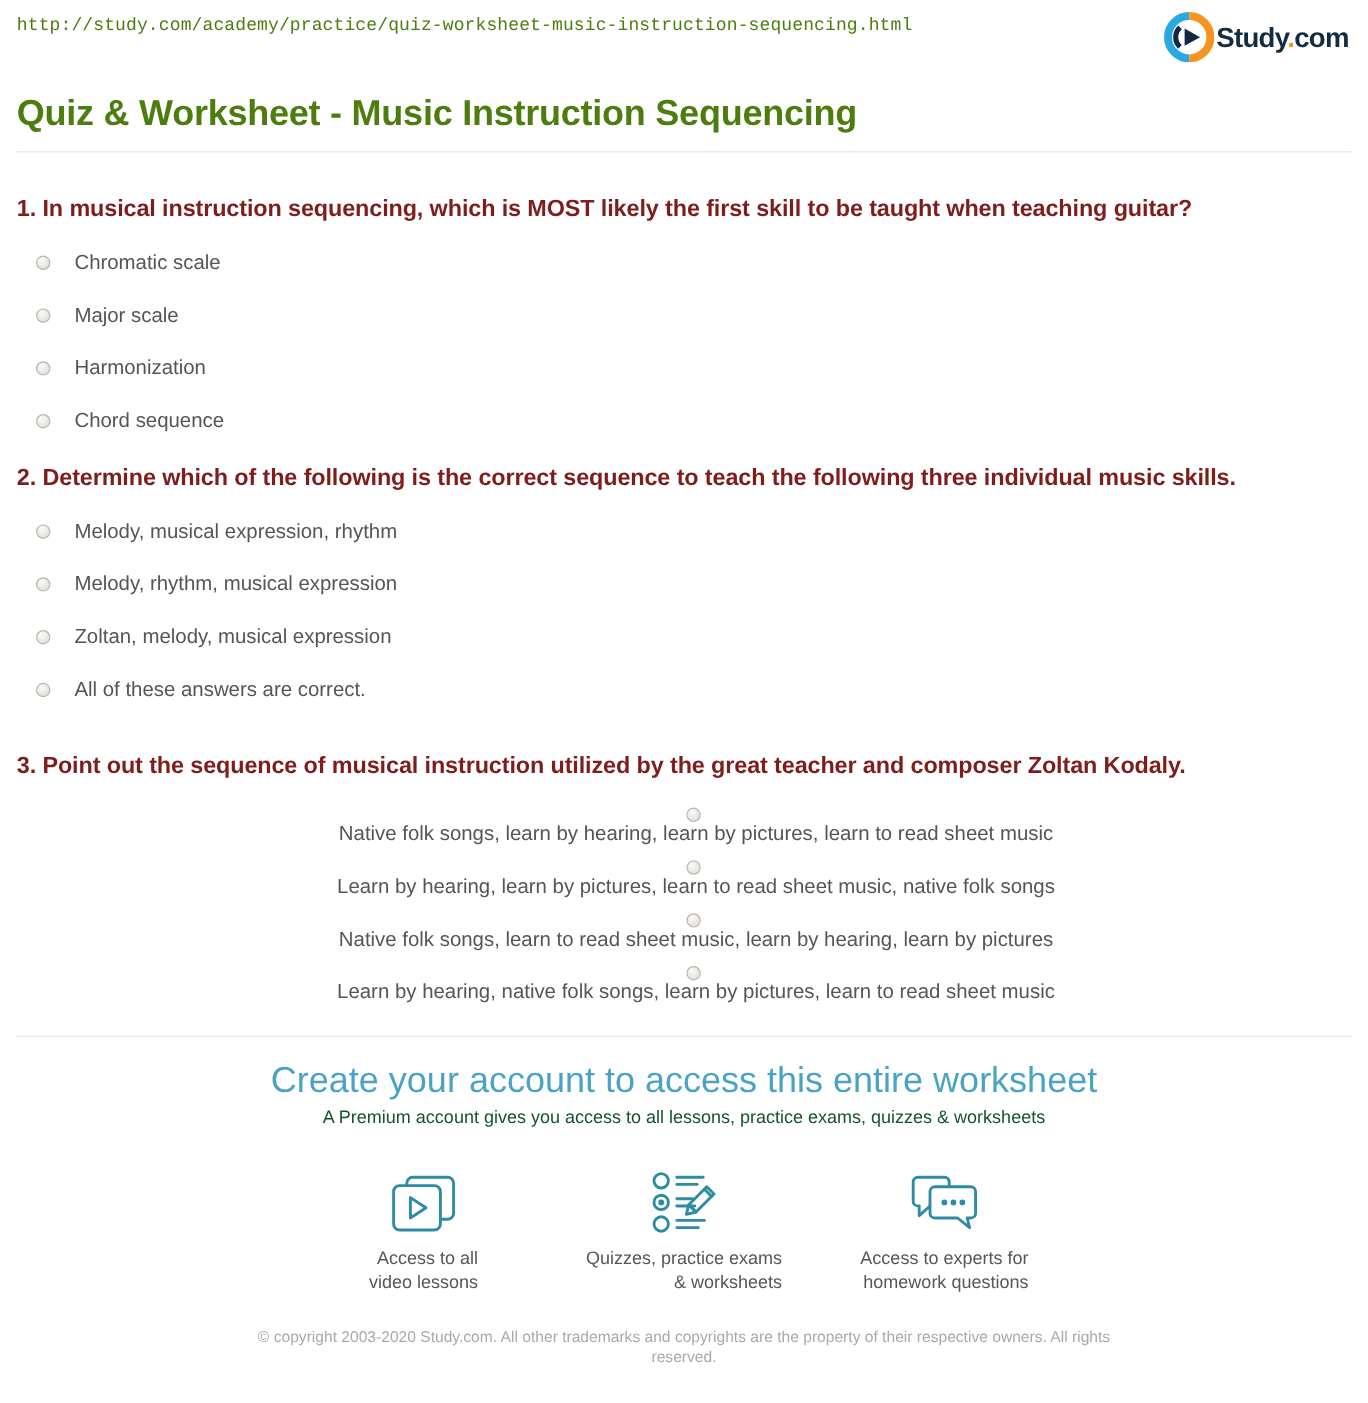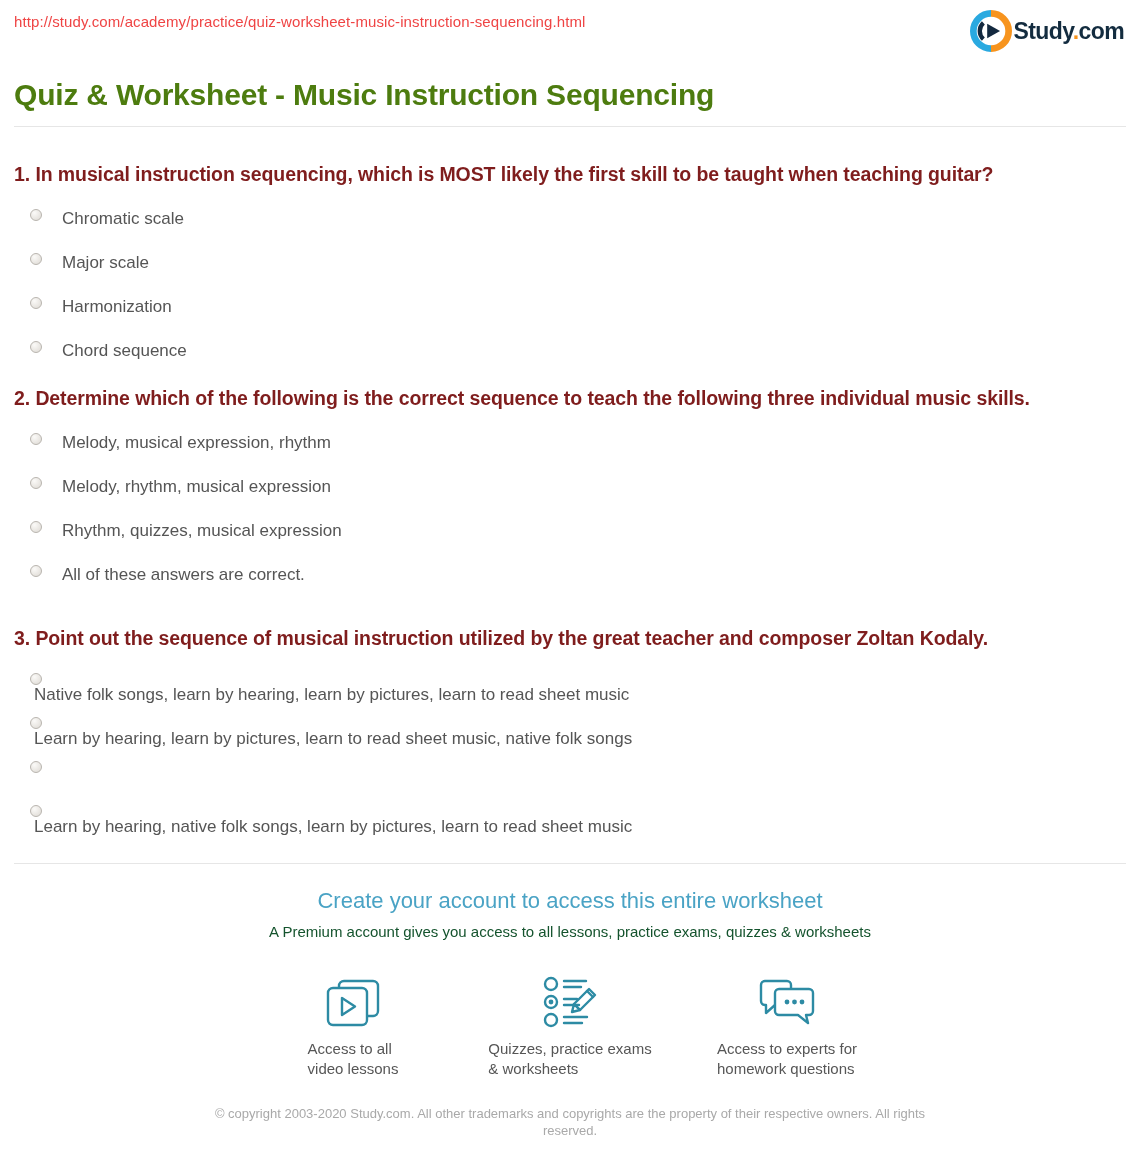--- a/index.html
+++ b/index.html
@@ -13,23 +13,24 @@
 
   
   .header {
     display: flex;
     justify-content: space-between;
     align-items: flex-start;
     padding-top: 10px;
   }
   .url {
     font-size: 15px;
-    color: #ef4444;
+    color: #4d7c0f;
     padding-top: 3px;
     letter-spacing: 0.1px;
+    font-family: Liberation Mono, monospace;
   }
   .logo {
     display: flex;
     align-items: center;
     cursor: pointer;
     margin-right: 2px;
   }
   .logo svg { display: block; }
   .logo-text {
     font-size: 23px;
@@ -60,20 +61,21 @@
   .question { margin-top: 36px; }
   .question-title {
     font-size: 19.5px;
     font-weight: 700;
     color: #7f1d1d;
     line-height: 22px;
     letter-spacing: -0.1px;
   }
   .option-row {
     display: flex;
+    align-items: center;
     margin-top: 24px;
     height: 20px;
     cursor: pointer;
   }
   .radio {
     width: 12px;
     height: 12px;
     border-radius: 50%;
     border: 1px solid #b9b5af;
     background: radial-gradient(circle at 35% 30%, #fbfaf8, #ddd9d3);
@@ -85,21 +87,21 @@
     font-size: 17px;
     color: #555555;
   }
   .q3 .option-row { margin-top: 24px; flex-direction: column; }
 
   
   .cta-divider { margin-top: 38px; }
   .cta-title {
     margin-top: 22px;
     text-align: center;
-    font-size: 22px;
+    font-size: 30px;
     font-weight: 400;
     color: #4aa3c5;
     line-height: 30px;
   }
   .cta-subtitle {
     margin-top: 7px;
     text-align: center;
     font-size: 15px;
     color: #14532d;
     line-height: 18px;
@@ -113,21 +115,21 @@
   }
   .feature {
     width: 217px;
     display: flex;
     flex-direction: column;
     align-items: center;
   }
   .feature-icon { height: 52px; display: flex; align-items: flex-end; }
   .feature-label {
     margin-top: 10px;
-    text-align: left;
+    text-align: right;
     font-size: 15px;
     color: #565656;
     line-height: 20px;
   }
 
   
   .copyright {
     margin: 26px auto 0;
     max-width: 712px;
     text-align: center;
@@ -189,40 +191,41 @@
     <div class="option-row">
       <span class="radio"></span>
       <span class="option-label">Melody, musical expression, rhythm</span>
     </div>
     <div class="option-row">
       <span class="radio"></span>
       <span class="option-label">Melody, rhythm, musical expression</span>
     </div>
     <div class="option-row">
       <span class="radio"></span>
-      <span class="option-label">Rhythm, quizzes, musical expression</span>
+      <span class="option-label">Zoltan, melody, musical expression</span>
     </div>
     <div class="option-row">
       <span class="radio"></span>
       <span class="option-label">All of these answers are correct.</span>
     </div>
   </div>
 
   <div class="question q3" style="margin-top:42px;">
     <div class="question-title">3. Point out the sequence of musical instruction utilized by the great teacher and composer Zoltan Kodaly.</div>
     <div class="option-row">
       <span class="radio"></span>
       <span class="option-label">Native folk songs, learn by hearing, learn by pictures, learn to read sheet music</span>
     </div>
     <div class="option-row">
       <span class="radio"></span>
       <span class="option-label">Learn by hearing, learn by pictures, learn to read sheet music, native folk songs</span>
     </div>
     <div class="option-row">
       <span class="radio"></span>
+      <span class="option-label">Native folk songs, learn to read sheet music, learn by hearing, learn by pictures</span>
     </div>
     <div class="option-row">
       <span class="radio"></span>
       <span class="option-label">Learn by hearing, native folk songs, learn by pictures, learn to read sheet music</span>
     </div>
   </div>
 
   <hr class="divider cta-divider">
   <div class="cta-title">Create your account to access this entire worksheet</div>
   <div class="cta-subtitle">A Premium account gives you access to all lessons, practice exams, quizzes &amp; worksheets</div>

